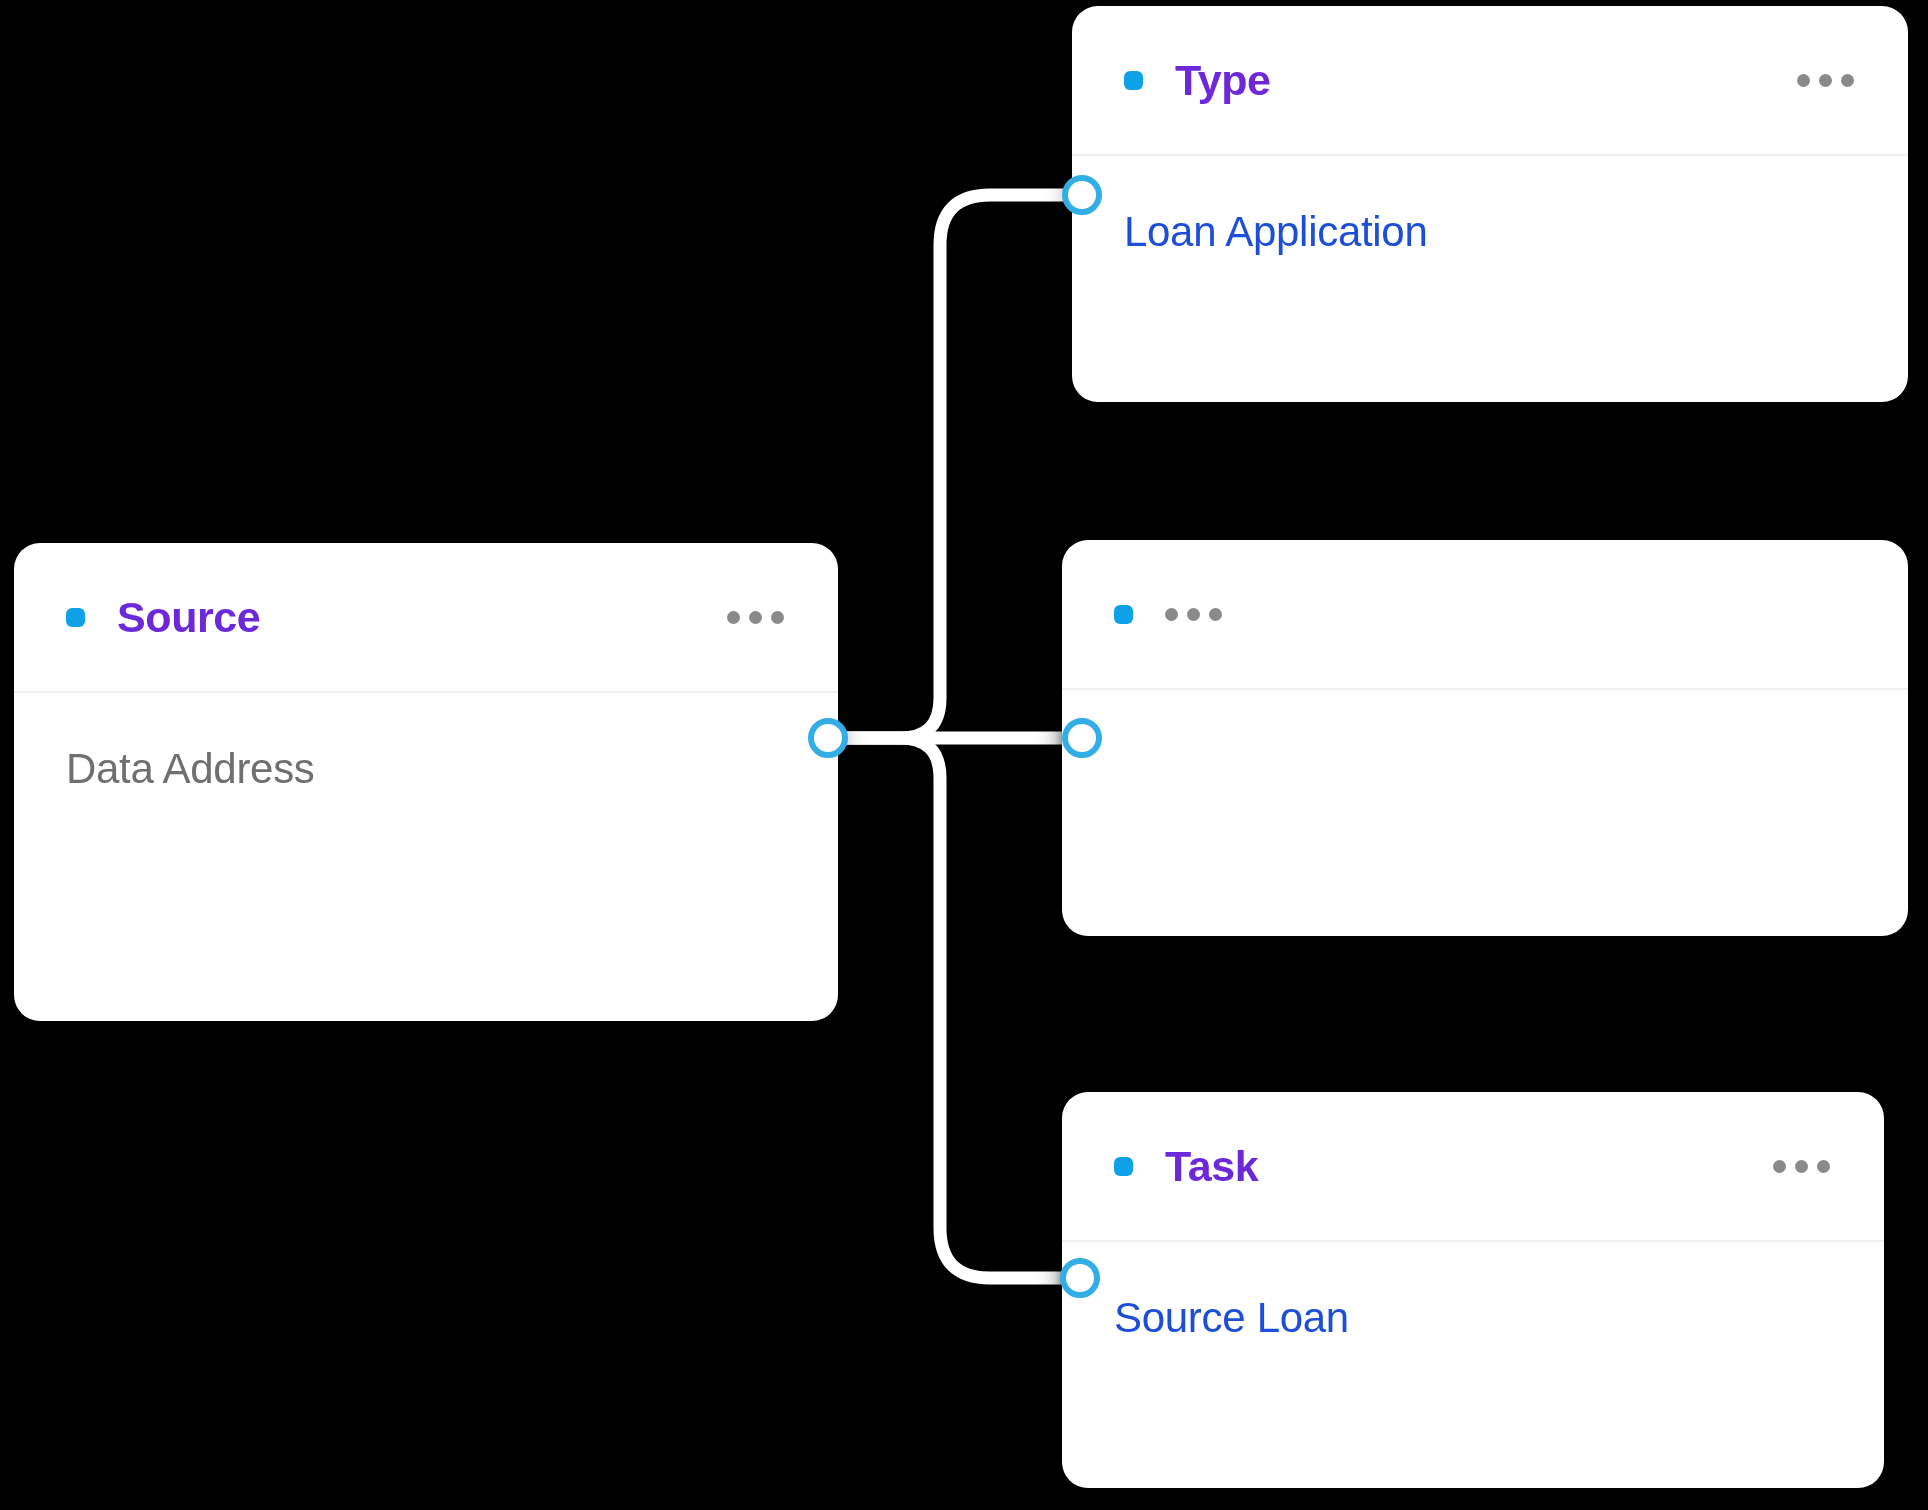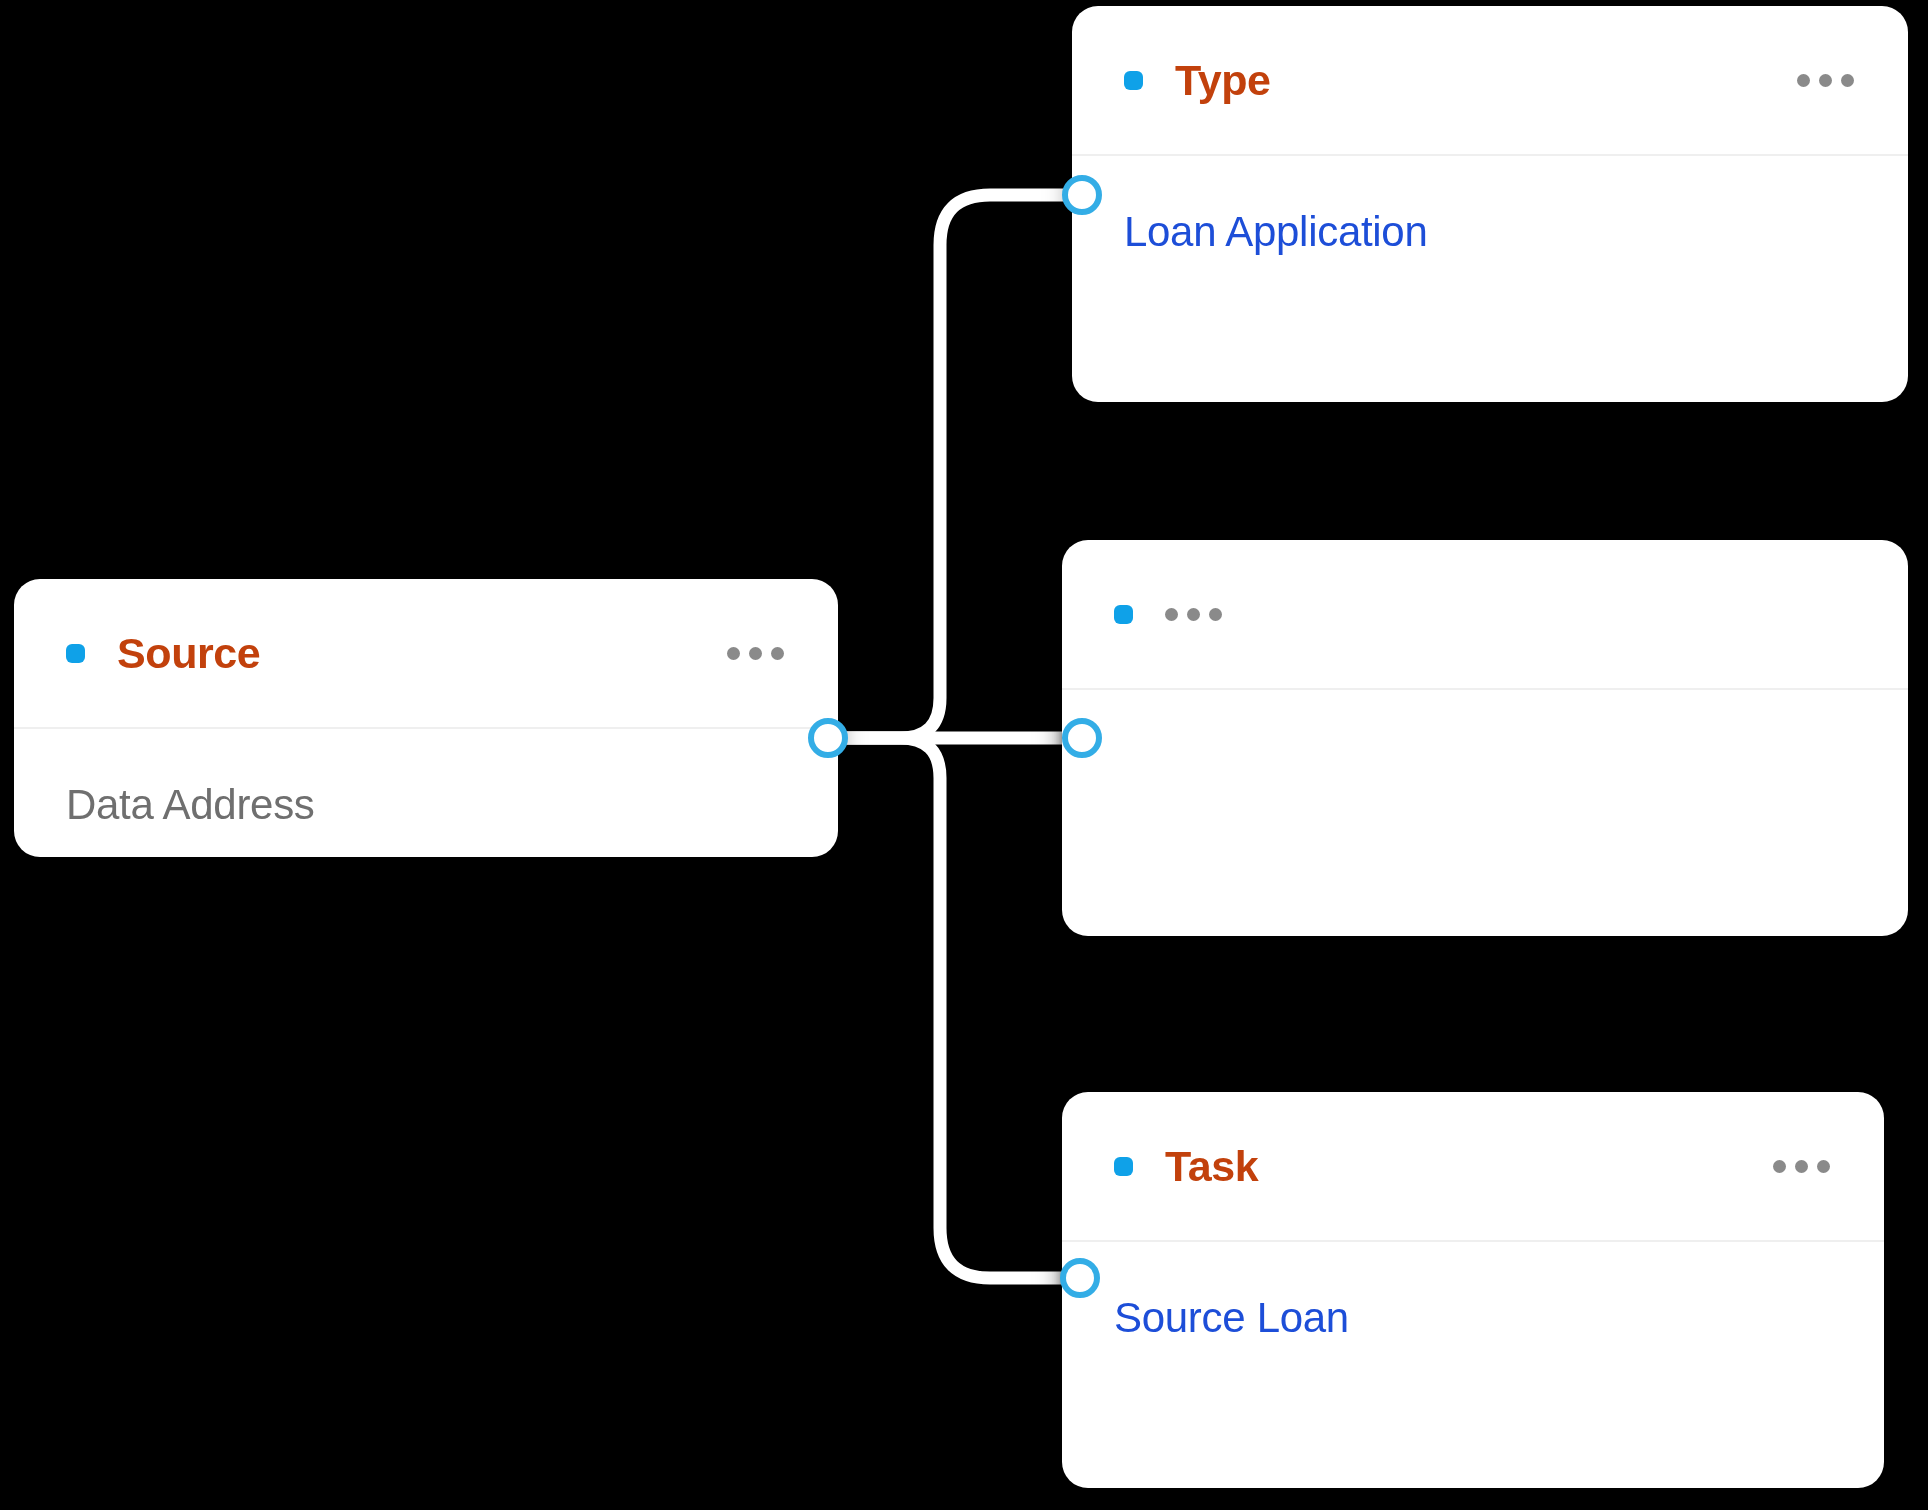--- a/index.html
+++ b/index.html
@@ -47,21 +47,21 @@
     width: 19px;
     height: 19px;
     border-radius: 6px;
     background: #0FA1E8;
     flex: 0 0 19px;
     margin-right: 32px;
   }
   .node-title {
     font-size: 43px;
     font-weight: bold;
-    color: #c2410c;
+    color: #6d28d9;
     letter-spacing: -0.4px;
     white-space: nowrap;
     flex: 1 1 auto;
   }
   .node-menu {
     display: flex;
     align-items: center;
     gap: 9px;
     flex: 0 0 auto;
     cursor: pointer;
@@ -123,21 +123,21 @@
           <i></i>
           <i></i>
         </span>
     </div>
     <div class="node-body">
       <span class="node-value">Loan Application</span>
     </div>
   </div>
   <div class="port" style="left:1062px; top:175px;"></div>
 
-  <div class="node-card" style="left:14px; top:543px; width:824px; height:278px;margin-top:36px;">
+  <div class="node-card" style="left:14px; top:543px; width:824px; height:478px;">
     <div class="node-header">
       <span class="node-dot"></span>
       <span class="node-title">Source</span>
       <span class="node-menu">
           <i></i>
           <i></i>
           <i></i>
         </span>
     </div>
     <div class="node-body">

